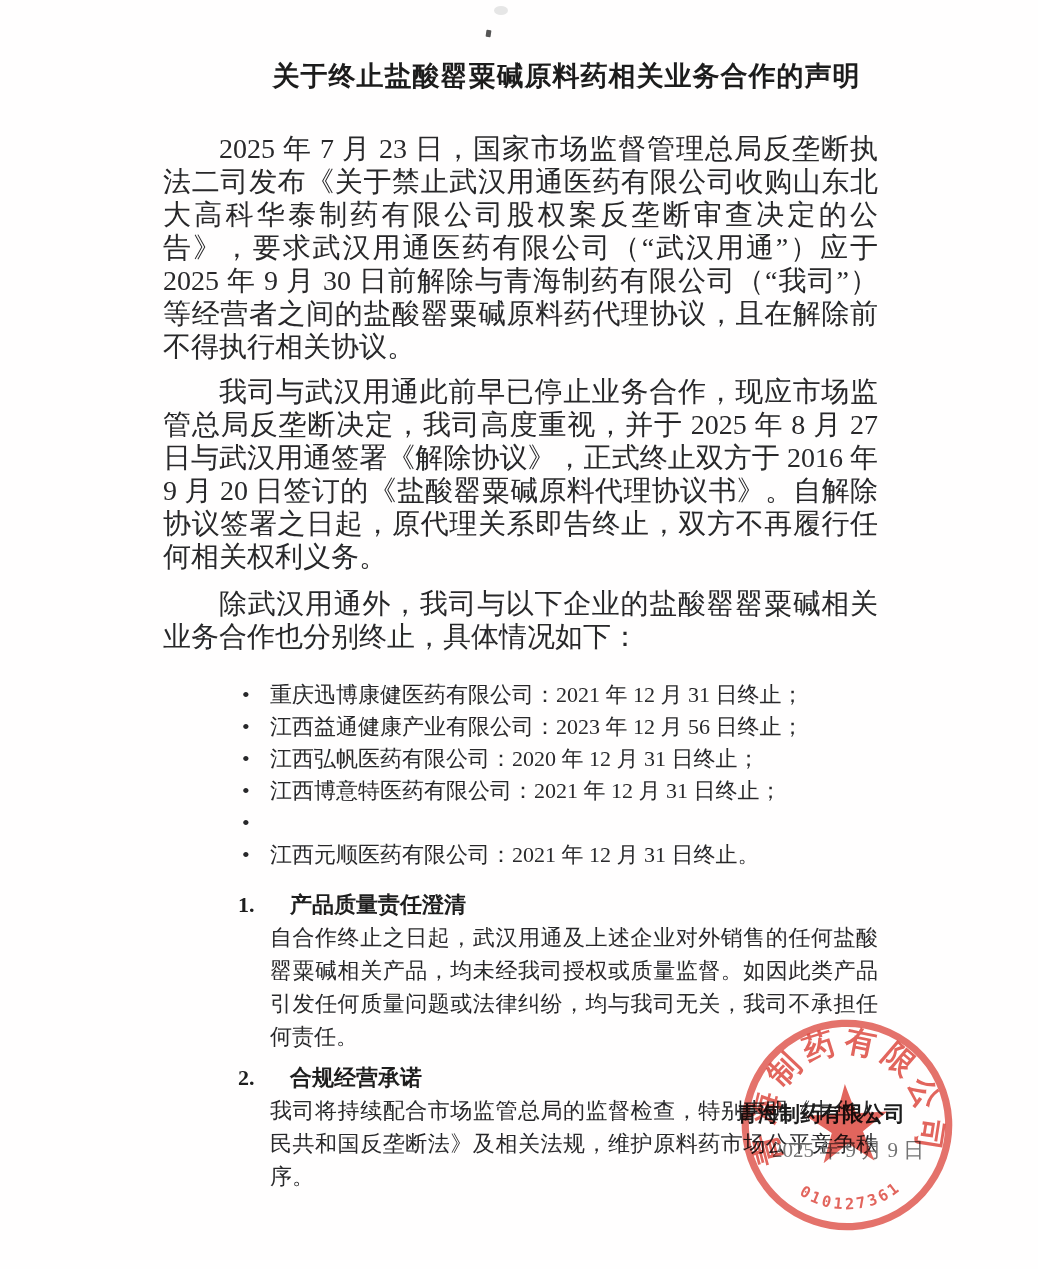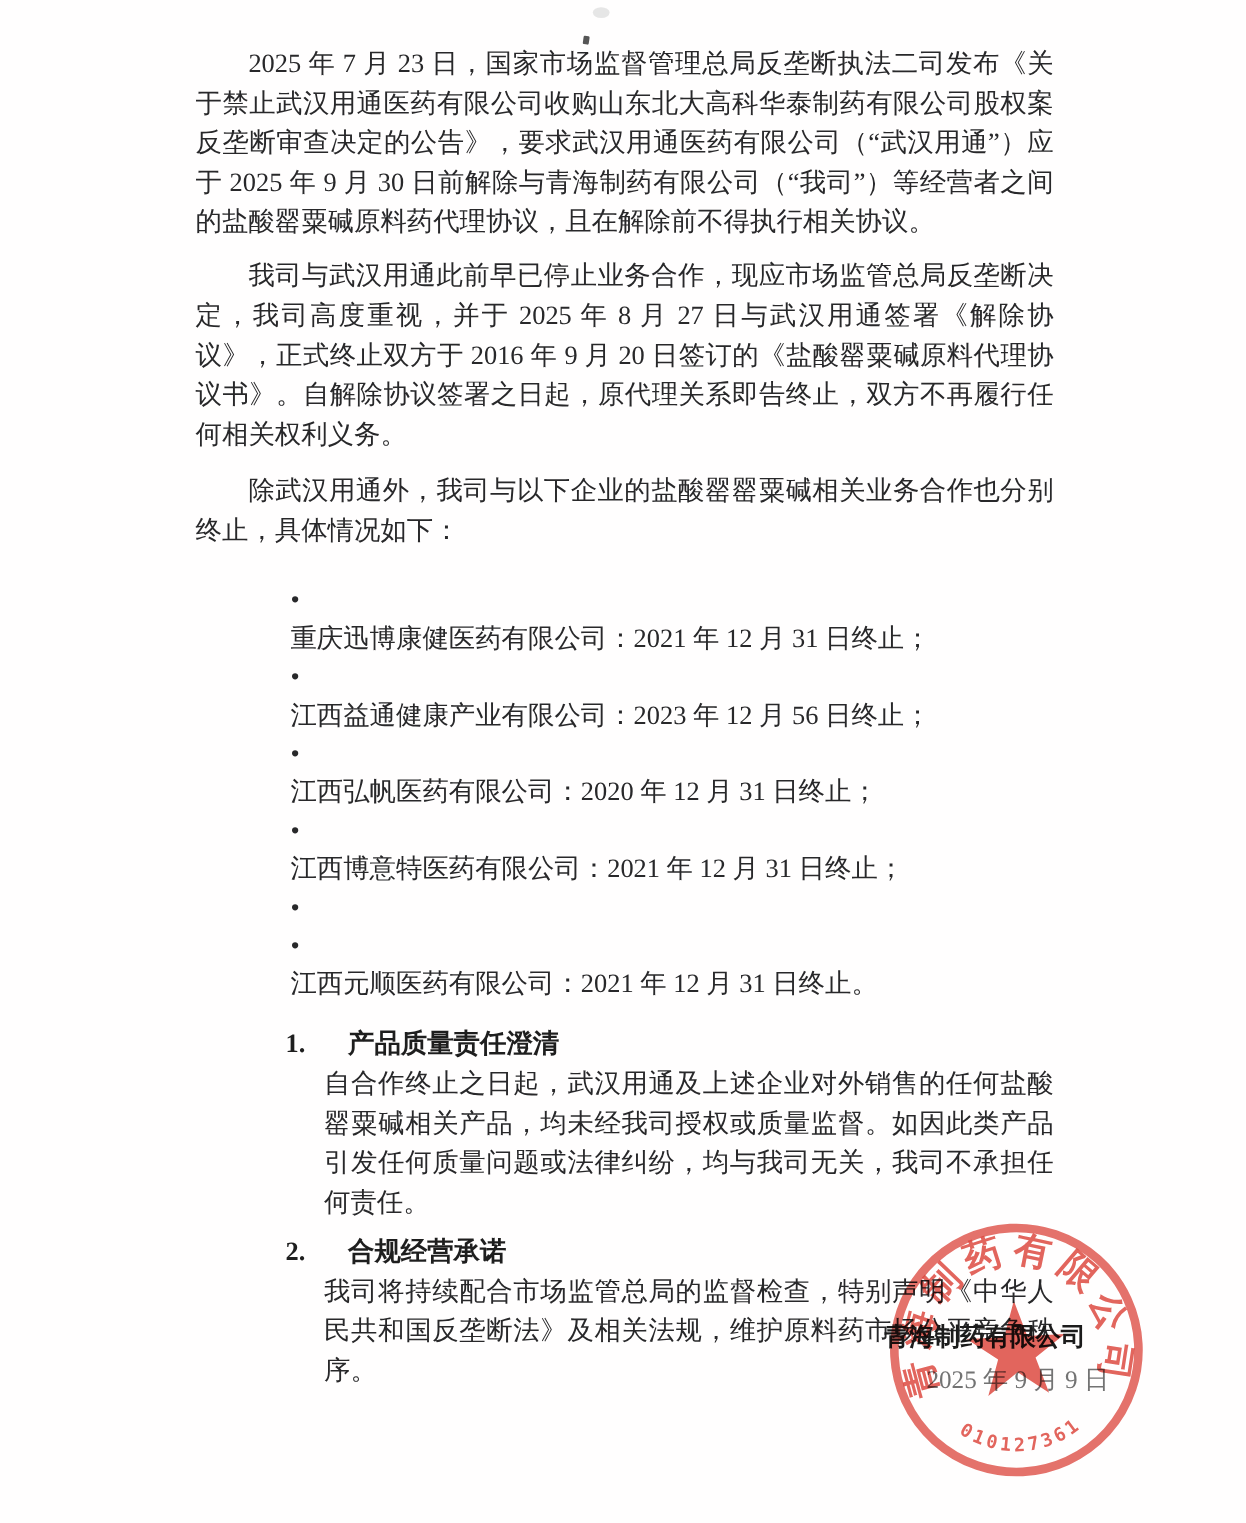--- a/index.html
+++ b/index.html
@@ -16,35 +16,34 @@
     margin-top:56px;
     font-family:"Liberation Sans","DejaVu Sans",sans-serif;
     font-weight:bold;
     font-size:27px;line-height:40px;
     letter-spacing:1px;
     text-align:center;
     transform:translateX(46px);
     color:#1c1c1c;
   }
   .para{
-    font-size:22px;line-height:33px;
+    font-size:28px;line-height:33px;
     text-align:justify;
     text-indent:2em;
     color:#28282a;
   }
   .p1{margin-top:36px;}
   .p2{margin-top:12px;font-family:Liberation Serif, serif;}
   .p3{margin-top:14px;}
   .bullets{margin-top:26px;}
   .bullet-row{
     display:flex;align-items:flex-start;
     font-size:22px;line-height:32px;
     padding-left:79px;
     color:#28282a;
-    flex-direction:column;
   }
   .dot{width:28px;flex:0 0 28px;}
   .dot::before{content:"•";font-size:22px;}
   .special-heading{
     margin-top:18px;margin-left:65px;
     font-family:"Liberation Sans","DejaVu Sans",sans-serif;
     font-weight:bold;font-size:23px;line-height:32px;
     color:#1e1e1e;
   }
   .item-head{
@@ -102,20 +101,21 @@
 </style>
 </head>
 <body>
 
 <div class="page">
 
   <div class="smudge"></div>
   <div class="speck"></div>
 
   <div class="content">
+    <div class="doc-title">关于终止盐酸罂粟碱原料药相关业务合作的声明</div>
 
     <div class="para p1">2025 年 7 月 23 日，国家市场监督管理总局反垄断执法二司发布《关于禁止武汉用通医药有限公司收购山东北大高科华泰制药有限公司股权案反垄断审查决定的公告》，要求武汉用通医药有限公司（“武汉用通”）应于 2025 年 9 月 30 日前解除与青海制药有限公司（“我司”）等经营者之间的盐酸罂粟碱原料药代理协议，且在解除前不得执行相关协议。</div>
     <div class="para p2">我司与武汉用通此前早已停止业务合作，现应市场监管总局反垄断决定，我司高度重视，并于 2025 年 8 月 27 日与武汉用通签署《解除协议》，正式终止双方于 2016 年 9 月 20 日签订的《盐酸罂粟碱原料代理协议书》。自解除协议签署之日起，原代理关系即告终止，双方不再履行任何相关权利义务。</div>
     <div class="para p3">除武汉用通外，我司与以下企业的盐酸罂罂粟碱相关业务合作也分别终止，具体情况如下：</div>
 
     <div class="bullets">
       <div class="bullet-row">
         <span class="dot"></span>
         <span>重庆迅博康健医药有限公司：2021 年 12 月 31 日终止；</span>
       </div>

